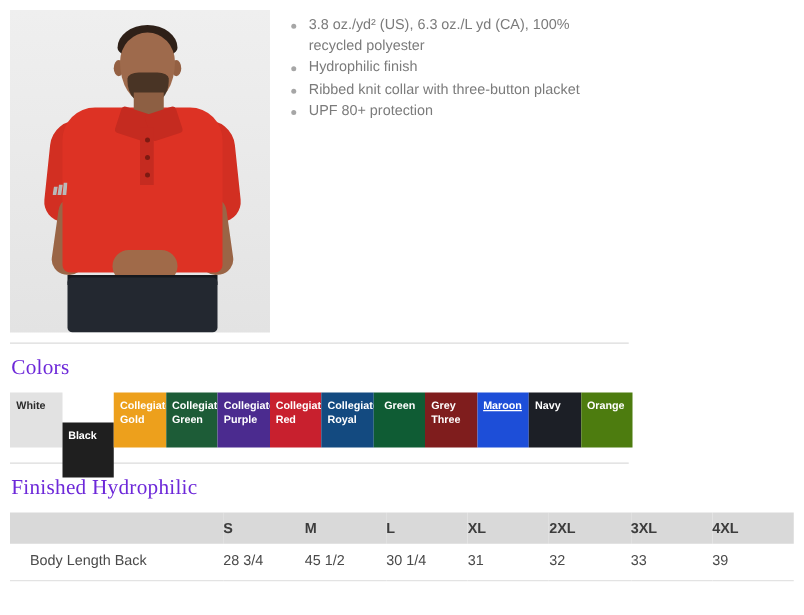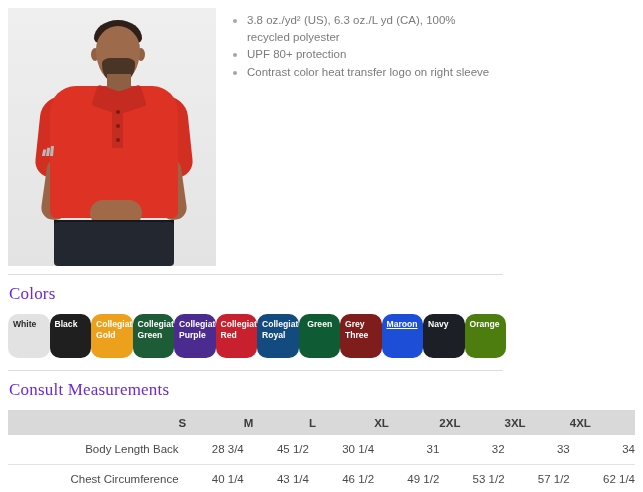--- a/index.html
+++ b/index.html
@@ -104,41 +104,40 @@
   .swatches { display: flex; margin: 0 8px; height: 44px; }
   .swatch {
     flex: 0 0 41.5px;
     height: 44px;
     padding: 5px 4px 0 5px;
     font-size: 8.6px;
     font-weight: bold;
     line-height: 10.6px;
     color: #ffffff;
     overflow: hidden;
-    border-radius: 10px;
   }
   .swatch.dark-text { color: #2b2b2b; }
 
   
   .table { margin: 0 8px; width: 627px; border-collapse: collapse; }
   .table th, .table td {
     text-align: left;
     font-size: 11.5px;
     color: #4a4a4a;
     padding: 0;
   }
   .thead-row { background: #d9d9d9; height: 25px; }
   .thead-row th {
     font-weight: bold;
     font-size: 11.5px;
     color: #3c3c3c;
     vertical-align: middle;
   }
   .trow { height: 29px; border-bottom: 1px solid #e3e3e3; }
-  .trow td { vertical-align: middle; text-align: right; }
+  .trow td { vertical-align: middle; }
   .col-label { width: 170px; padding-left: 16px !important; }
   .col-size { width: 65px; }
 </style>
 </head>
 <body>
 
 <div class="page">
 
   <div class="top">
 
@@ -167,47 +166,48 @@
         <polygon points="8,10 11,10 12,0 9,0" fill="#b9b9b9"></polygon>
       </svg>
       <div class="ph-hands"></div>
       <div class="ph-belt"></div>
       <div class="ph-pants"></div>
     </div>
 
     <div class="details">
       <ul class="features">
         <li>3.8 oz./yd² (US), 6.3 oz./L yd (CA), 100% recycled polyester</li>
+        <li>Hydrophilic finish</li>
+        <li>Ribbed knit collar with three-button placket</li>
         <li>UPF 80+ protection</li>
-        <li>Contrast color heat transfer logo on right sleeve</li>
       </ul>
 
     </div>
   </div>
 
   <div class="rule" style="margin-top:8px"></div>
   <h2 class="section">Colors</h2>
 
   <div class="swatches">
     <div class="swatch dark-text" style="background: rgb(226, 226, 226);"><span>White</span></div>
-    <div class="swatch" style="background: rgb(31, 31, 31);"><span>Black</span></div>
+    <div class="swatch" style="background: rgb(31, 31, 31); margin-top: 24px;"><span>Black</span></div>
     <div class="swatch" style="background: rgb(237, 160, 28);"><span>Collegiate Gold</span></div>
     <div class="swatch" style="background: rgb(29, 92, 55);"><span>Collegiate Green</span></div>
     <div class="swatch" style="background: rgb(75, 43, 143);"><span>Collegiate Purple</span></div>
     <div class="swatch" style="background: rgb(200, 32, 46);"><span>Collegiate Red</span></div>
     <div class="swatch" style="background: rgb(19, 74, 128);"><span>Collegiate Royal</span></div>
     <div class="swatch" style="background: rgb(15, 92, 52); text-align: center;"><span>Green</span></div>
     <div class="swatch" style="background: #7f1d1d;"><span>Grey Three</span></div>
     <div class="swatch" style="background: #1d4ed8; text-decoration: underline;"><span>Maroon</span></div>
     <div class="swatch" style="background: rgb(28, 31, 38);"><span>Navy</span></div>
     <div class="swatch" style="background: #4d7c0f;"><span>Orange</span></div>
   </div>
 
   <div class="rule" style="margin-top:12px"></div>
-  <h2 class="section">Consult Measurements</h2>
+  <h2 class="section">Finished Hydrophilic</h2>
 
   <table class="table">
     <thead>
       <tr class="thead-row">
         <th class="col-label"></th>
         <th class="col-size">S</th>
         <th class="col-size">M</th>
         <th class="col-size">L</th>
         <th class="col-size">XL</th>
         <th class="col-size">2XL</th>
@@ -217,29 +217,19 @@
     </thead>
     <tbody>
       <tr class="trow">
         <td class="col-label">Body Length Back</td>
         <td>28 3/4</td>
         <td>45 1/2</td>
         <td>30 1/4</td>
         <td>31</td>
         <td>32</td>
         <td>33</td>
-        <td>34</td>
-      </tr>
-      <tr class="trow">
-        <td class="col-label">Chest Circumference</td>
-        <td>40 1/4</td>
-        <td>43 1/4</td>
-        <td>46 1/2</td>
-        <td>49 1/2</td>
-        <td>53 1/2</td>
-        <td>57 1/2</td>
-        <td>62 1/4</td>
+        <td>39</td>
       </tr>
 
     </tbody>
   </table>
 
 </div>
 
 </body></html>

